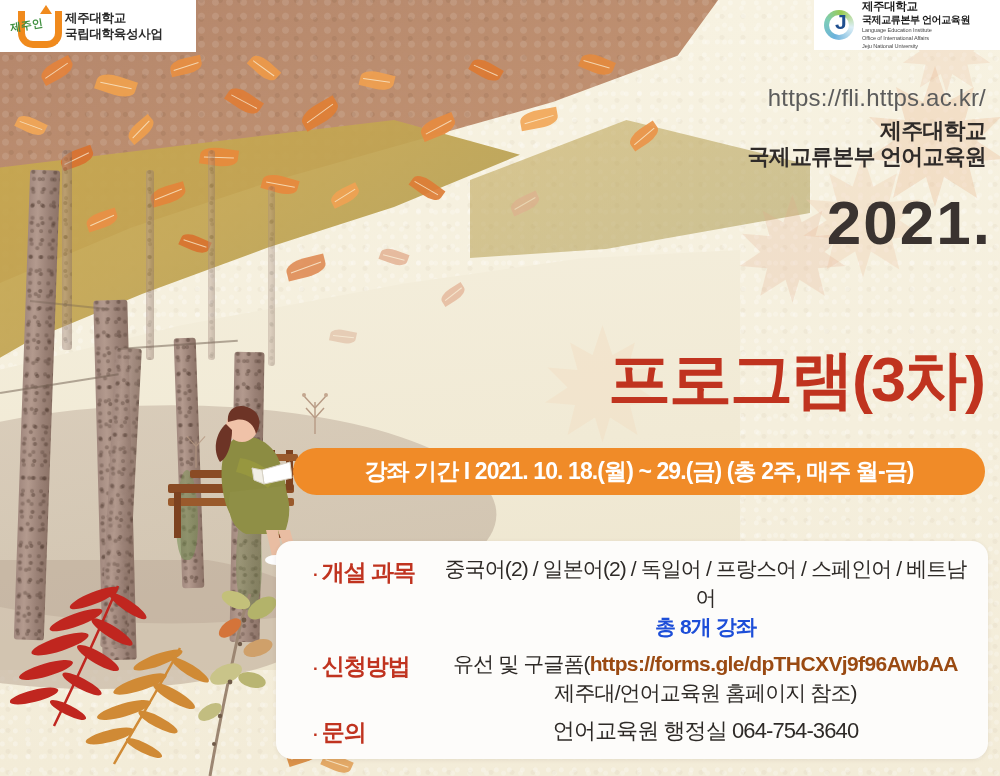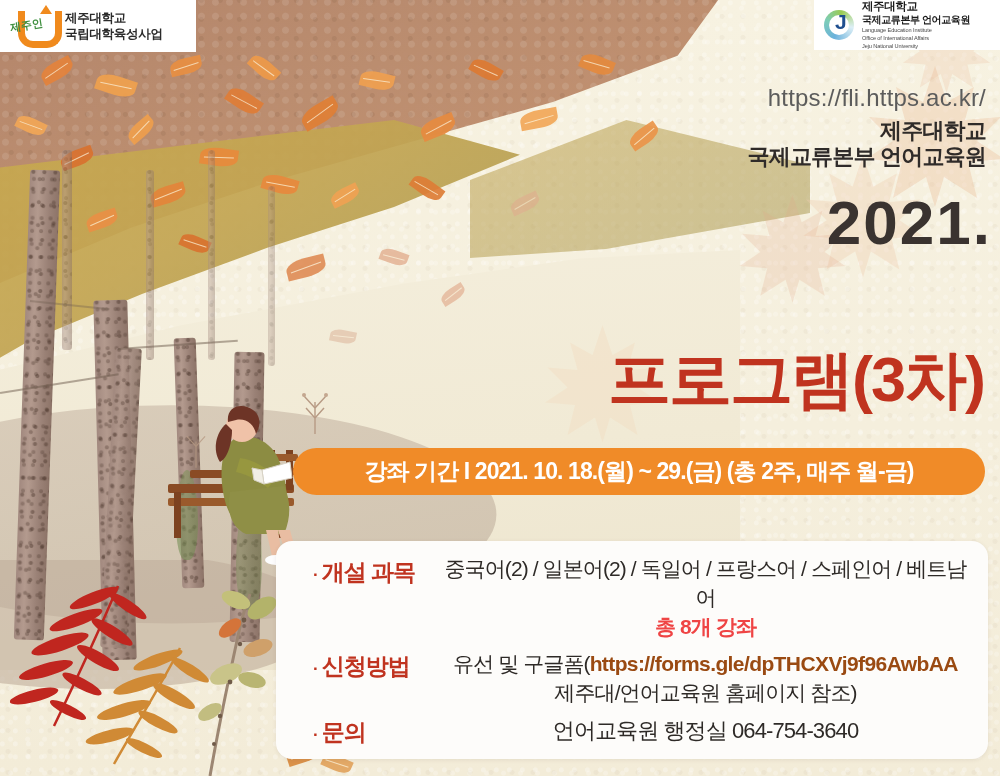--- a/index.html
+++ b/index.html
@@ -331,21 +331,21 @@
   .info-label .bullet { margin-right: 4px; font-size: 17px; }
   .info-value {
     flex: 1;
     color: #2e2a27;
     font-size: 21px;
     line-height: 1.38;
     letter-spacing: -0.9px;
     text-align: center;
   }
   .info-value .strong-red {
-    color: #ef4444;
+    color: #1d4ed8;
     font-weight: 700;
   }
   .info-value .link-brown {
     color: #9a4a12;
     font-weight: 700;
     letter-spacing: -0.6px;
   }
   .row-courses .info-label { padding-top: 2px; }
   .row-contact { margin-top: 2px; }
   .row-contact .info-value { font-size: 22px; }

